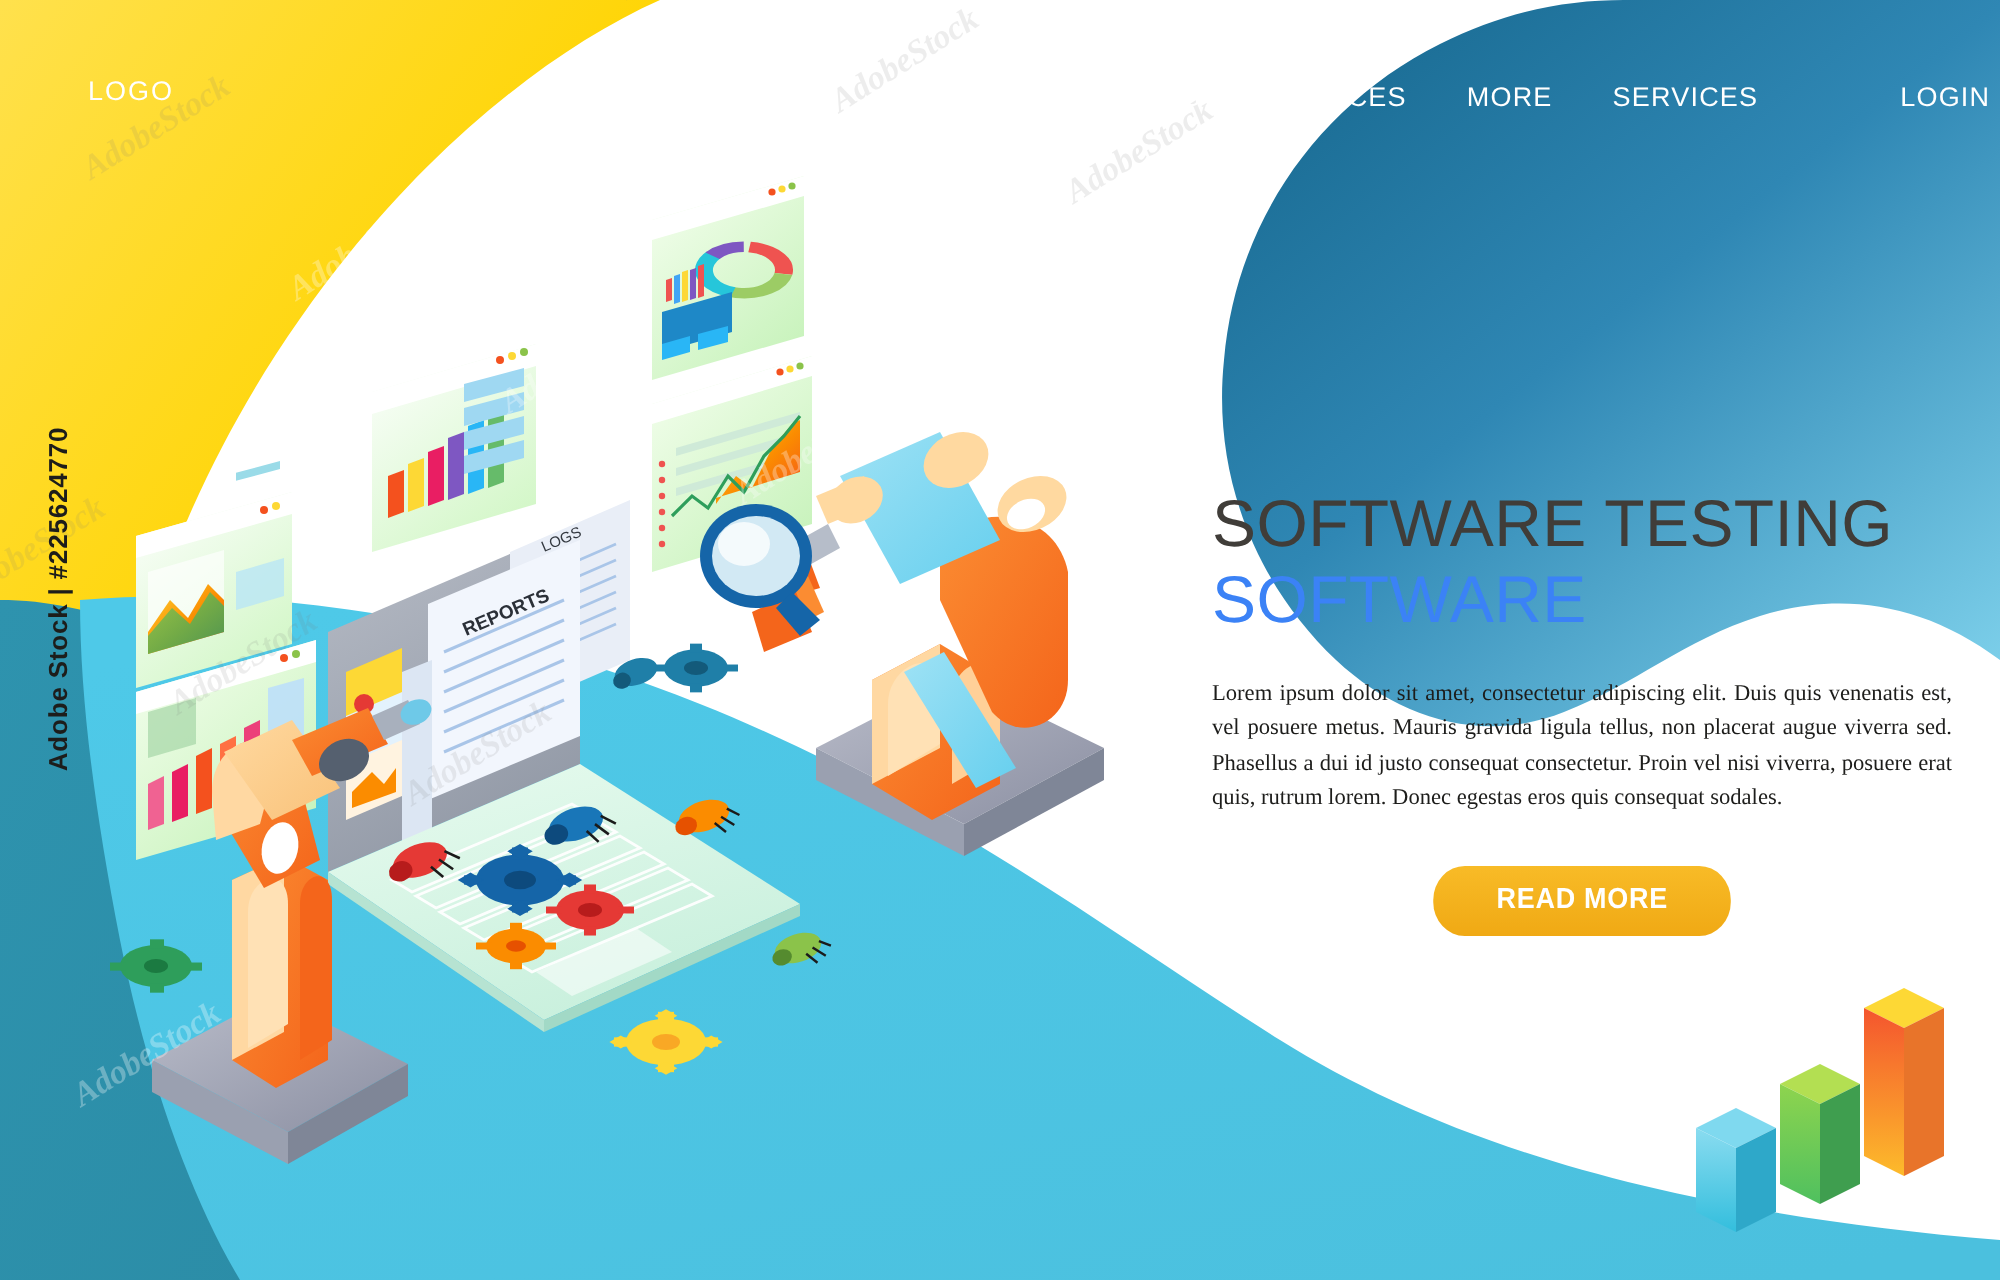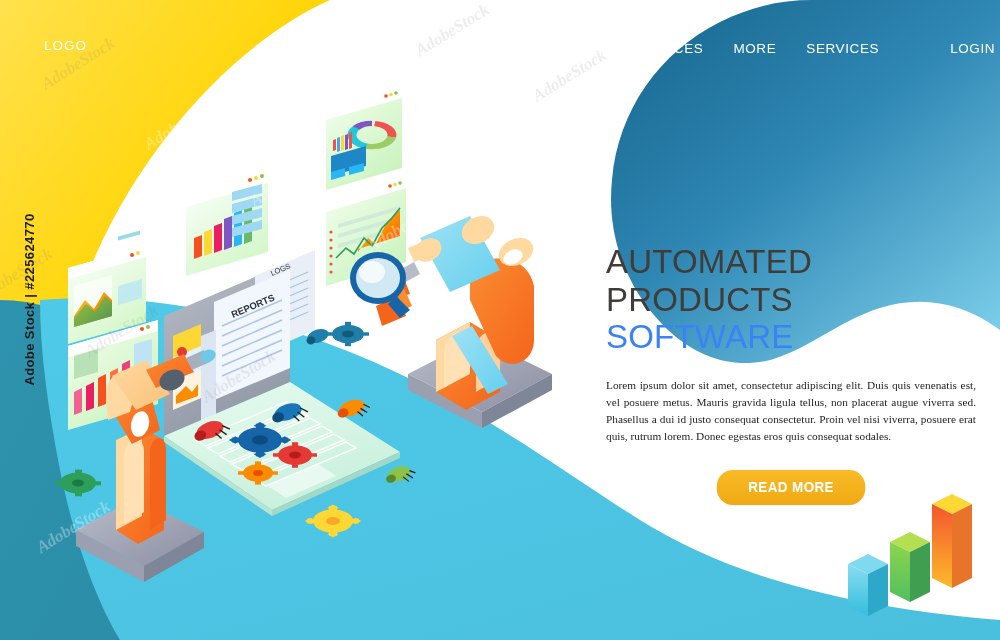--- a/index.html
+++ b/index.html
@@ -629,21 +629,21 @@
   <nav id="nav">
     <span class="nav-item">PRODUCTS</span>
     <span class="nav-item">SERVICES</span>
     <span class="nav-item">MORE</span>
     <span class="nav-item">SERVICES</span>
     <span class="nav-item last">LOGIN</span>
   </nav>
 
   <div id="hero">
     <h1 id="headline">
-      <span>AUTOMATED PRODUCTS</span>
+      <span>SOFTWARE TESTING</span>
       <span class="accent">SOFTWARE</span>
     </h1>
     <p id="paragraph">Lorem ipsum dolor sit amet, consectetur adipiscing elit. Duis quis venenatis est, vel posuere metus. Mauris gravida ligula tellus, non placerat augue viverra sed. Phasellus a dui id justo consequat consectetur. Proin vel nisi viverra, posuere erat quis, rutrum lorem. Donec egestas eros quis consequat sodales.</p>
     <div id="cta-wrap">
       <button id="cta">READ MORE</button>
     </div>
   </div>
 
   <div id="watermark-left">Adobe Stock | #225624770</div>
 

